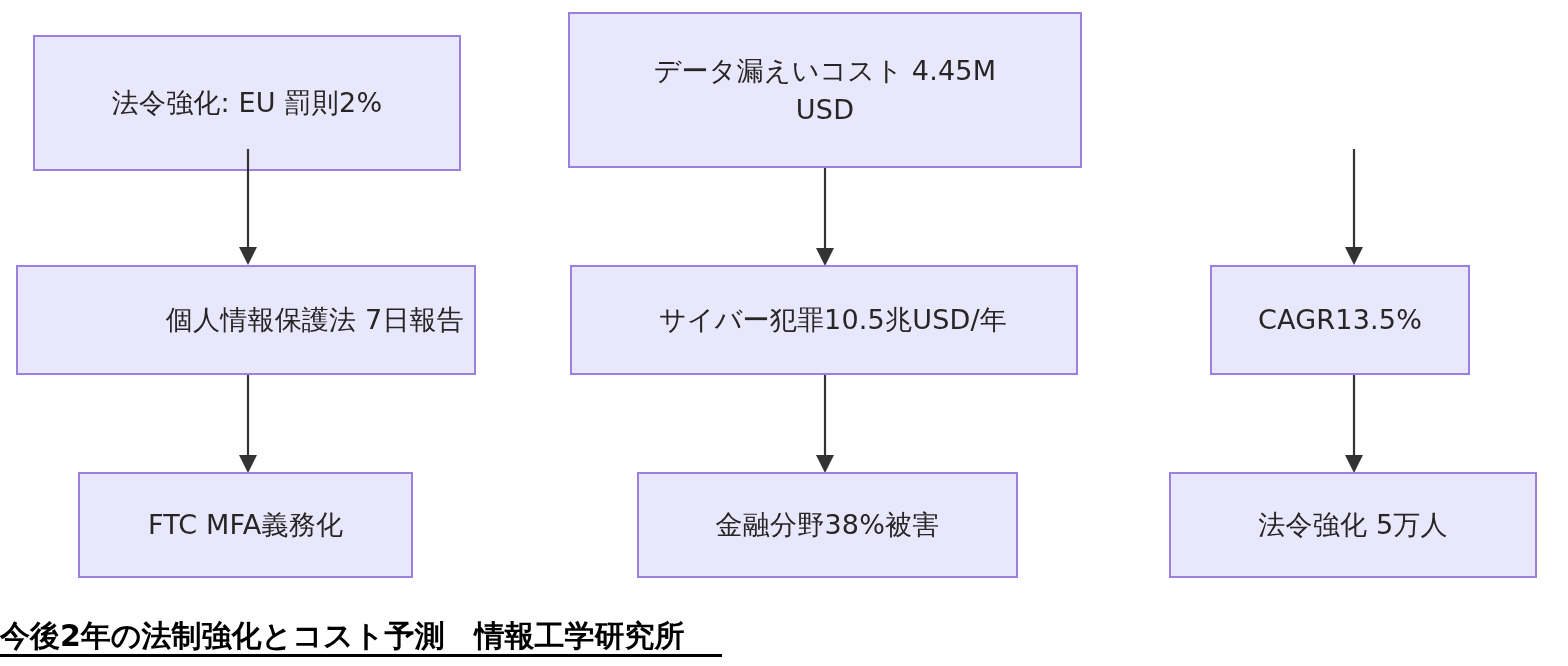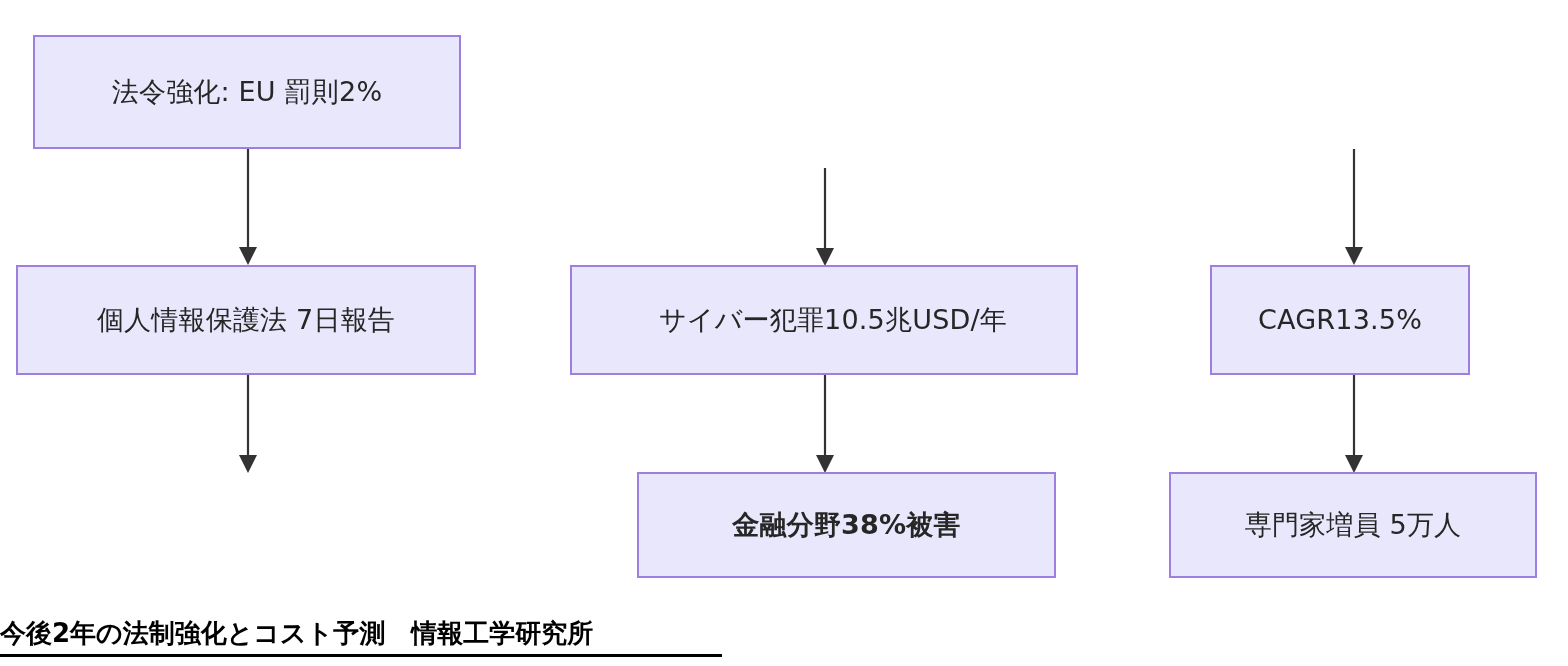--- a/index.html
+++ b/index.html
@@ -45,94 +45,101 @@
     stroke: #333333;
     stroke-width: 2.2;
   }
   .edge polygon {
     fill: #333333;
   }
   .caption {
     position: absolute;
     left: 0px;
     top: 616px;
-    font-size: 26px;
+    font-size: 30px;
     font-weight: bold;
     color: #000000;
     letter-spacing: 0px;
     white-space: nowrap;
     font-family: "DejaVu Sans", "Liberation Sans", sans-serif;
   }
   .caption-underline {
     position: absolute;
     left: 0px;
     top: 654px;
     width: 722px;
     height: 3px;
     background: #000000;
   }
 </style>
 </head>
 <body>
 
 <div id="canvas">
 
-  <div class="node" style="left:33px; top:35px; width:428px; height:114px;">
+  <div class="node" style="left:33px; top:35px; width:428px; height:136px;">
     <span class="node-label">法令強化: EU 罰則2%</span>
   </div>
 
   <svg class="edge" style="left:233px; top:149px;" width="30" height="118" viewBox="0 0 30 118">
     <line x1="15" y1="0" x2="15" y2="100"></line>
     <polygon points="6,98 24,98 15,116"></polygon>
   </svg>
 
-  <div class="node" style="left:16px; top:265px; width:460px; height:110px;">
+  <div class="node" style="left:16px; top:265px; width:460px; height:110px;justify-content:flex-end;">
     <span class="node-label">個人情報保護法 7日報告</span>
   </div>
 
   <svg class="edge" style="left:233px; top:375px;" width="30" height="100" viewBox="0 0 30 100">
     <line x1="15" y1="0" x2="15" y2="82"></line>
     <polygon points="6,80 24,80 15,98"></polygon>
   </svg>
 
+  <div class="node" style="left:78px; top:472px; width:335px; height:106px;">
+    <span class="node-label">FTC MFA義務化</span>
+  </div>
 
+  <div class="node" style="left:568px; top:12px; width:514px; height:156px;">
+    <span class="node-label">データ漏えいコスト 4.45M
+USD</span>
+  </div>
 
   <svg class="edge" style="left:810px; top:168px;" width="30" height="100" viewBox="0 0 30 100">
     <line x1="15" y1="0" x2="15" y2="82"></line>
     <polygon points="6,80 24,80 15,98"></polygon>
   </svg>
 
   <div class="node" style="left:570px; top:265px; width:508px; height:110px;padding-left:28px;">
     <span class="node-label">サイバー犯罪10.5兆USD/年</span>
   </div>
 
   <svg class="edge" style="left:810px; top:375px;" width="30" height="100" viewBox="0 0 30 100">
     <line x1="15" y1="0" x2="15" y2="82"></line>
     <polygon points="6,80 24,80 15,98"></polygon>
   </svg>
 
-  <div class="node" style="left:637px; top:472px; width:419px; height:106px;font-weight:bold;">
+  <div class="node" style="left:637px; top:472px; width:381px; height:106px;">
     <span class="node-label">金融分野38%被害</span>
   </div>
 
 
   <svg class="edge" style="left:1339px; top:149px;" width="30" height="118" viewBox="0 0 30 118">
     <line x1="15" y1="0" x2="15" y2="100"></line>
     <polygon points="6,98 24,98 15,116"></polygon>
   </svg>
 
   <div class="node" style="left:1210px; top:265px; width:260px; height:110px;">
     <span class="node-label">CAGR13.5%</span>
   </div>
 
   <svg class="edge" style="left:1339px; top:375px;" width="30" height="100" viewBox="0 0 30 100">
     <line x1="15" y1="0" x2="15" y2="82"></line>
     <polygon points="6,80 24,80 15,98"></polygon>
   </svg>
 
   <div class="node" style="left:1169px; top:472px; width:368px; height:106px;">
-    <span class="node-label">専門家増員 5万人</span>
+    <span class="node-label">法令強化 5万人</span>
   </div>
 
   <div class="caption">今後2年の法制強化とコスト予測　情報工学研究所</div>
   <div class="caption-underline"></div>
 
 </div>
 
 </body></html>

